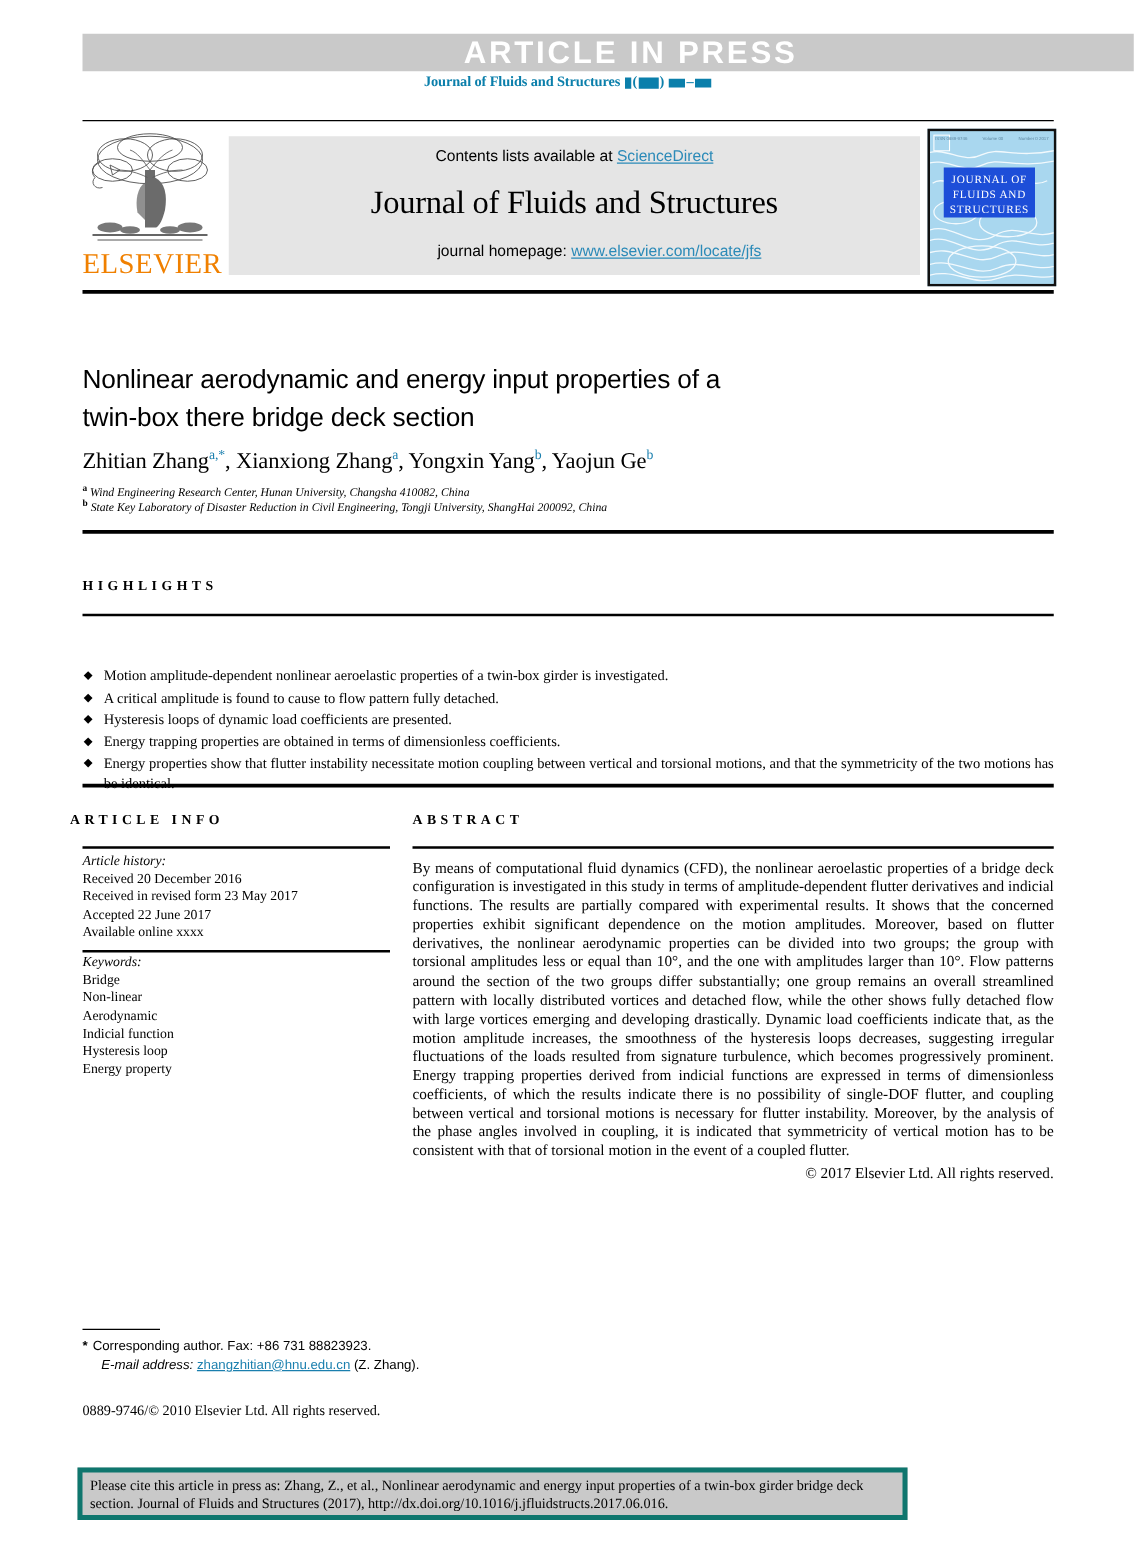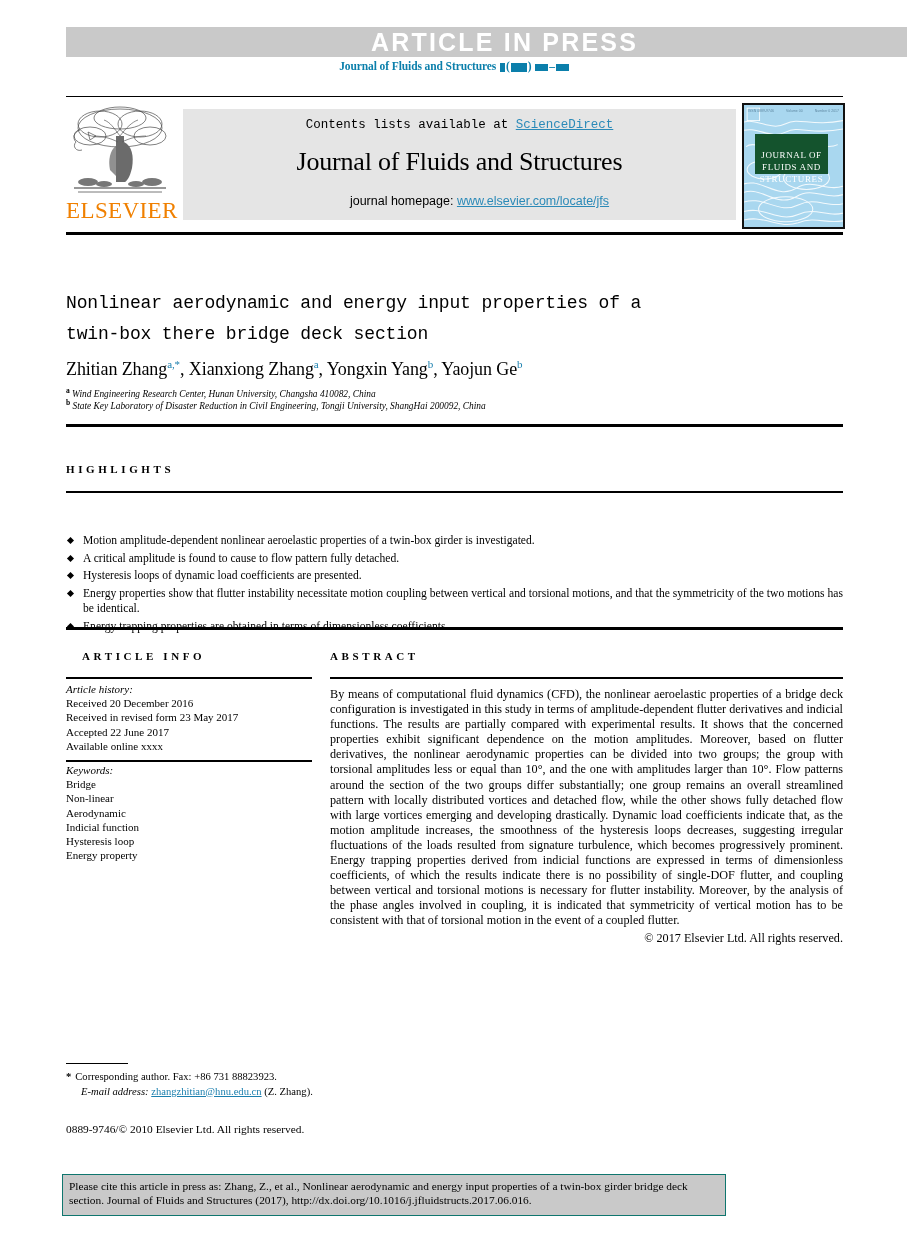--- a/index.html
+++ b/index.html
@@ -96,21 +96,21 @@
   }
   .contents-box {
     position: absolute;
     left: 117px; top: 9px;
     width: 553px; height: 111px;
     background: #e5e5e5;
     text-align: center;
   }
   .cb-line1 {
     margin-top: 9px;
-    font-family: Liberation Mono, monospace;
+    font-family: Liberation Sans, sans-serif;
     font-size: 12.5px;
   }
   .sd-link { color: #2b8ab8; }
   .cb-title {
     margin-top: 15px;
     font-family: "Liberation Serif", serif;
     font-size: 26px;
     letter-spacing: -0.2px;
   }
   .cb-home {
@@ -125,48 +125,48 @@
     width: 99px; height: 122px;
     border: 2px solid #111;
     background: #a9d7ef;
     overflow: hidden;
   }
   .cover-inner { position:absolute; left:0; top:0; right:0; bottom:0; }
   .cover-band {
     position: absolute;
     left: 11px; top: 29px;
     width: 73px; height: 40px;
-    background: #14532d;
+    background: #1d4ed8;
     color: #ffffff;
     font-family: "Liberation Serif", serif;
     font-size: 9px;
     letter-spacing: 0.6px;
     line-height: 12px;
-    padding-top: 15px;
+    padding-top: 3px;
     box-sizing: border-box;
     text-align: center;
   }
   .cover-top {
     position: absolute;
     left: 4px; top: 4px; right: 4px;
     height: 7px;
     font-size: 3.5px;
     color: #5e88a2;
     display: flex;
     justify-content: space-between;
     font-family: "Liberation Sans", sans-serif;
   }
 
   
   .title {
     position: absolute;
     left: 66px; top: 288px;
     width: 720px;
-    font-family: Liberation Mono, monospace;
-    font-size: 18px;
+    font-family: Liberation Sans, sans-serif;
+    font-size: 21px;
     line-height: 31px;
     letter-spacing: -0.15px;
   }
   .authors {
     position: absolute;
     left: 66px; top: 358px;
     width: 760px;
     font-family: "Liberation Serif", serif;
     font-size: 18px;
     letter-spacing: -0.1px;
@@ -256,21 +256,21 @@
   .fn-rule {
     position: absolute;
     left: 66px; top: 1063px;
     width: 62px; height: 1.4px;
     background: #000;
   }
   .footnote {
     position: absolute;
     left: 66px; top: 1070px;
     width: 500px;
-    font-family: Liberation Serif, serif;
+    font-family: Liberation Sans, sans-serif;
     font-size: 10.6px;
     line-height: 14.5px;
   }
   .fn-star { font-weight: bold; margin-right: 4px; }
   .fn-ind { padding-left: 15px; }
   .mail-link { color: #1a7fae; }
   .doi-block {
     position: absolute;
     left: 66px; top: 1122px;
     width: 500px;
@@ -278,21 +278,21 @@
     font-size: 11.4px;
     line-height: 14.5px;
   }
   .doi-link { color: #1a7fae; }
 
   
   .cite-box {
     position: absolute;
     left: 62px; top: 1174px;
     width: 664px; height: 42px;
-    border: 1px solid #0f766e;
+    border: 4px solid #0f766e;
     background: #c9c9c9;
     box-sizing: border-box;
     padding: 4px 0 0 6px;
     font-family: "Liberation Serif", serif;
     font-size: 11.4px;
     line-height: 14px;
   }
 </style>
 </head>
 <body>
@@ -412,27 +412,27 @@
 
   <div class="hr-thick" style="left:66px; top:424px; width:777px;"></div>
 
   <div class="sec-label" style="left:66px; top:463px;">HIGHLIGHTS</div>
   <div class="hr-thin" style="left:66px; top:491px; width:777px; height:1.6px;"></div>
 
   <div class="highlights-list">
     <div class="hl-item"><span class="hl-bullet"></span><span>Motion amplitude-dependent nonlinear aeroelastic properties of a twin-box girder is investigated.</span></div>
     <div class="hl-item"><span class="hl-bullet"></span><span>A critical amplitude is found to cause to flow pattern fully detached.</span></div>
     <div class="hl-item"><span class="hl-bullet"></span><span>Hysteresis loops of dynamic load coefficients are presented.</span></div>
+    <div class="hl-item"><span class="hl-bullet"></span><span>Energy trapping properties are obtained in terms of dimensionless coefficients.</span></div>
     <div class="hl-item"><span class="hl-bullet"></span><span>Energy properties show that flutter instability necessitate motion coupling between vertical and torsional motions, and that the symmetricity of the two motions has be identical.</span></div>
-    <div class="hl-item"><span class="hl-bullet"></span><span>Energy trapping properties are obtained in terms of dimensionless coefficients.</span></div>
   </div>
 
   <div class="hr-thick" style="left:66px; top:627px; width:777px;"></div>
 
-  <div class="sec-label" style="left:82px; top:650px;">ARTICLE INFO</div>
+  <div class="sec-label" style="left:56px; top:650px;">ARTICLE INFO</div>
   <div class="hr-thin" style="left:66px; top:677px; width:246px; height:1.6px;"></div>
 
   <div class="info-col" style="top:681px;">
     <div class="info-body">
       <div class="it">Article history:</div>
       <div>Received 20 December 2016</div>
       <div>Received in revised form 23 May 2017</div>
       <div>Accepted 22 June 2017</div>
       <div>Available online xxxx</div>
     </div>

